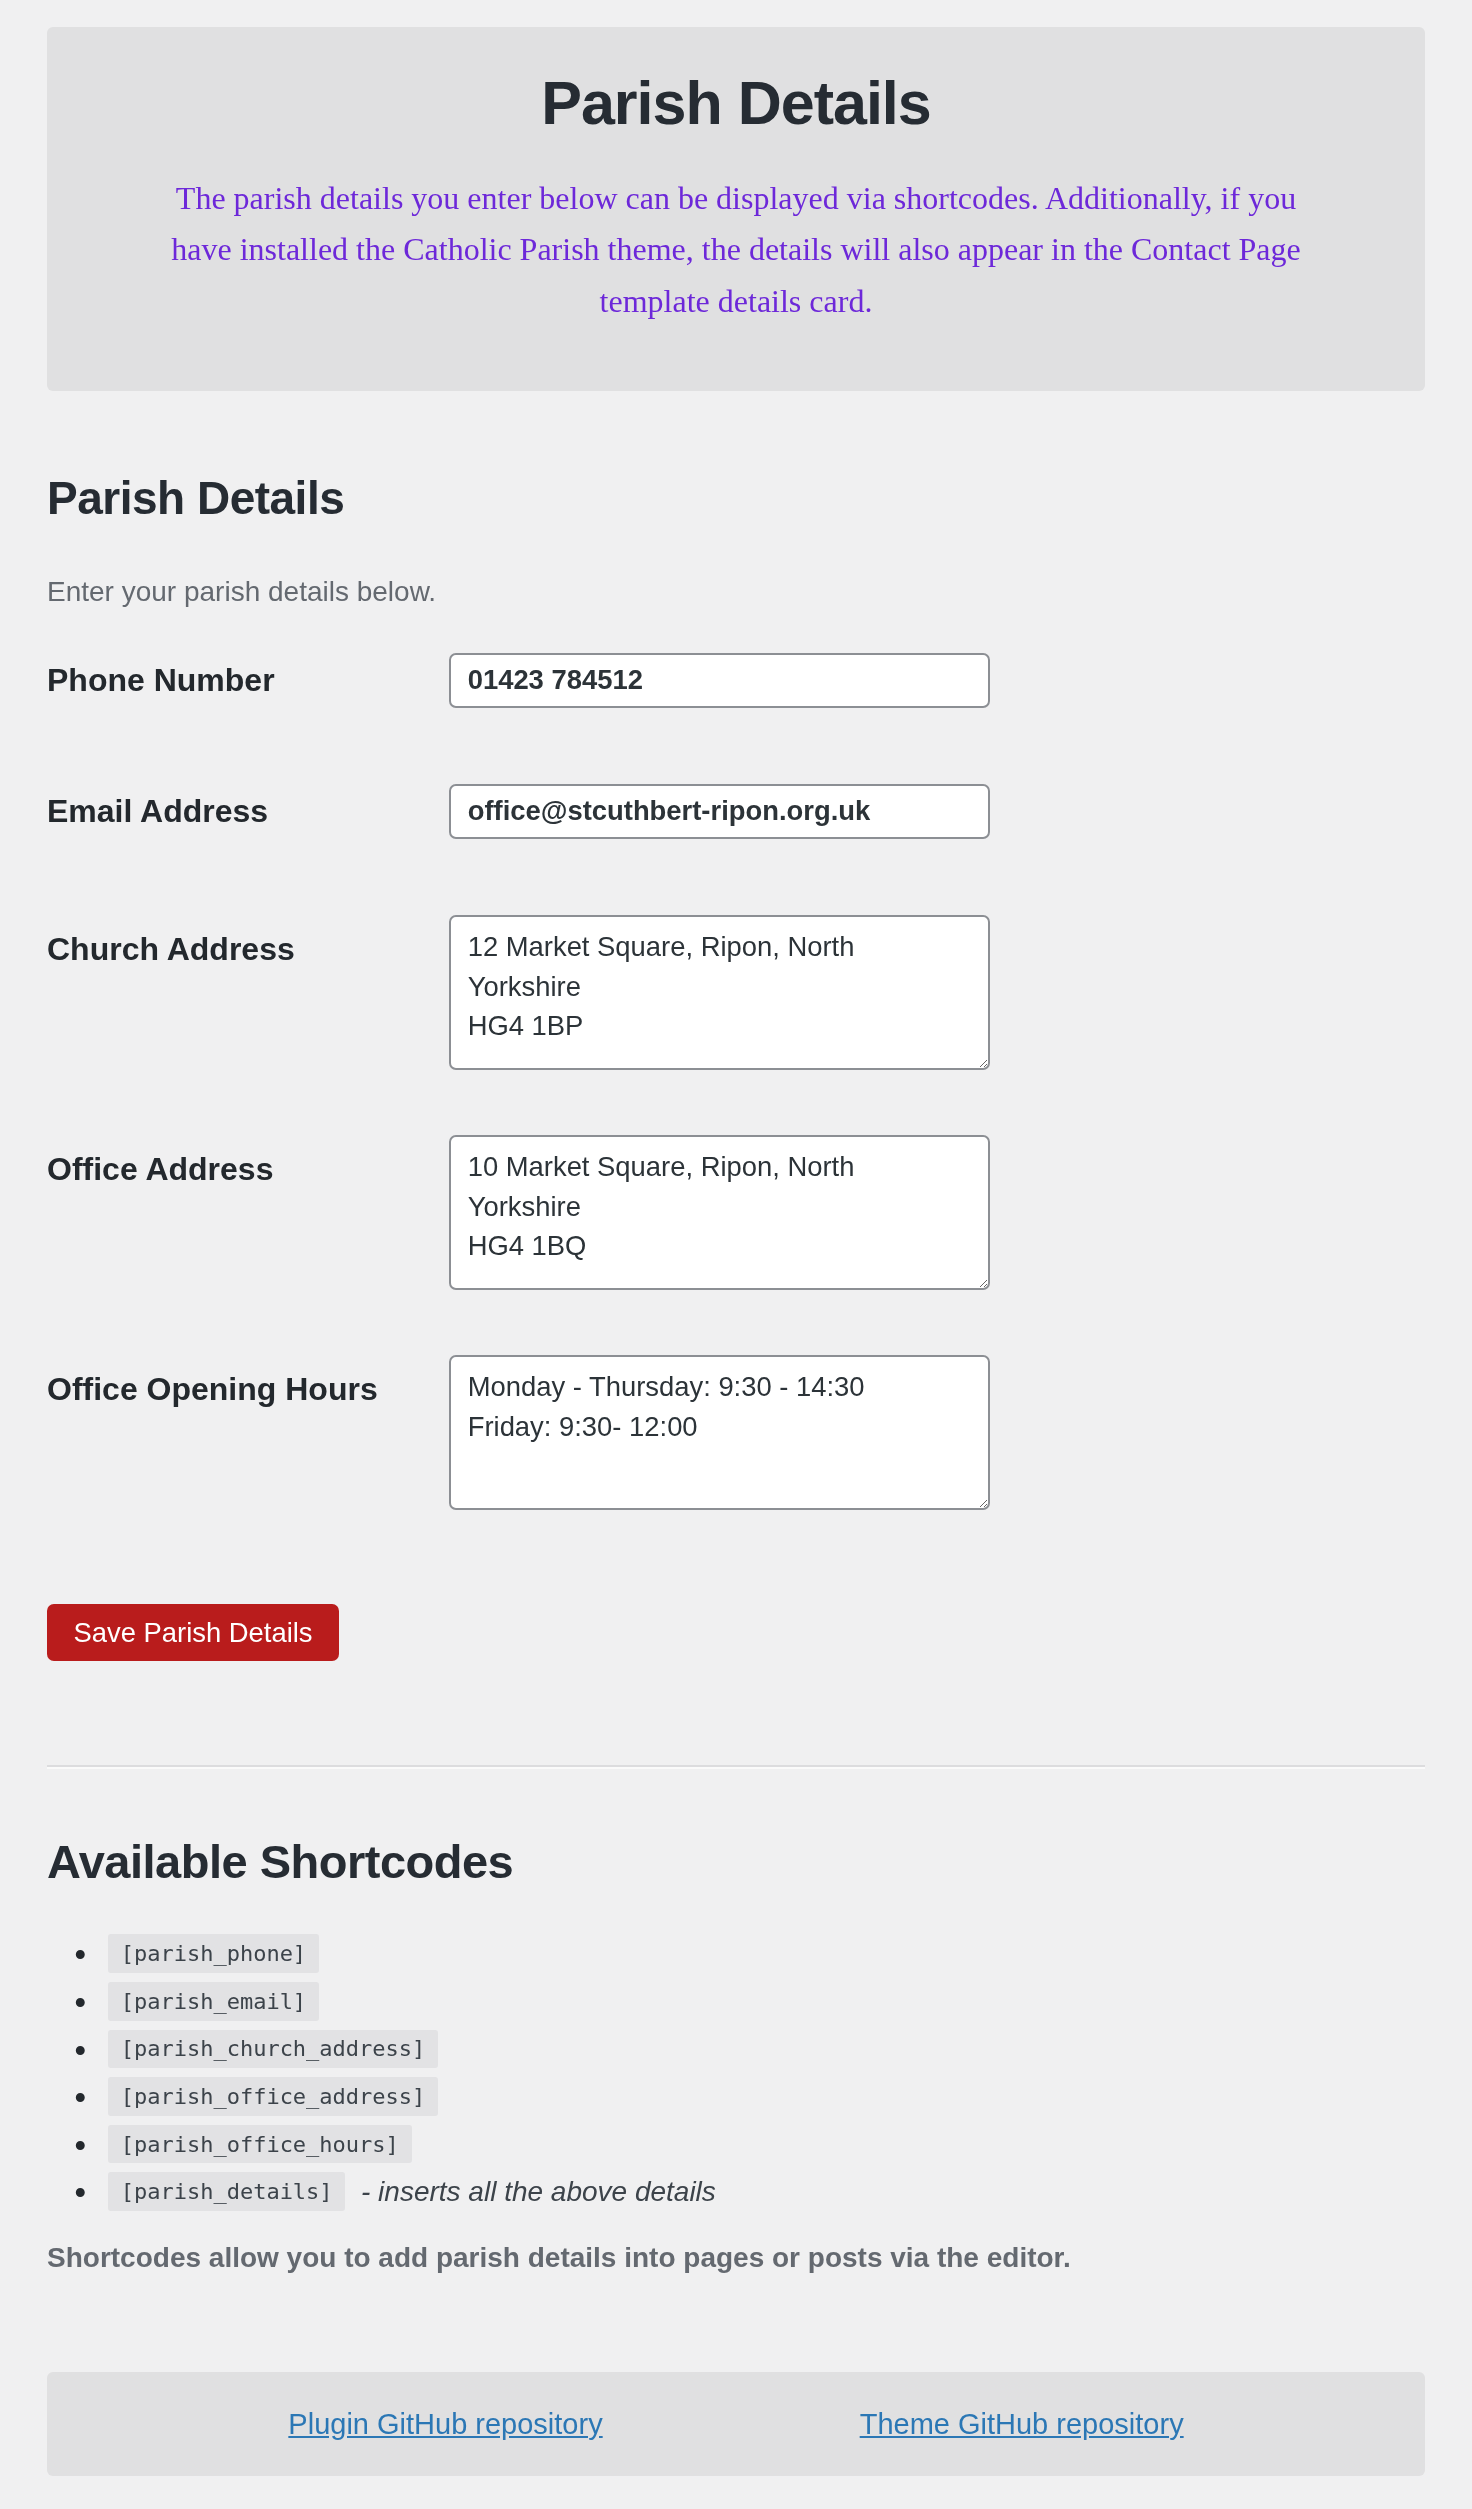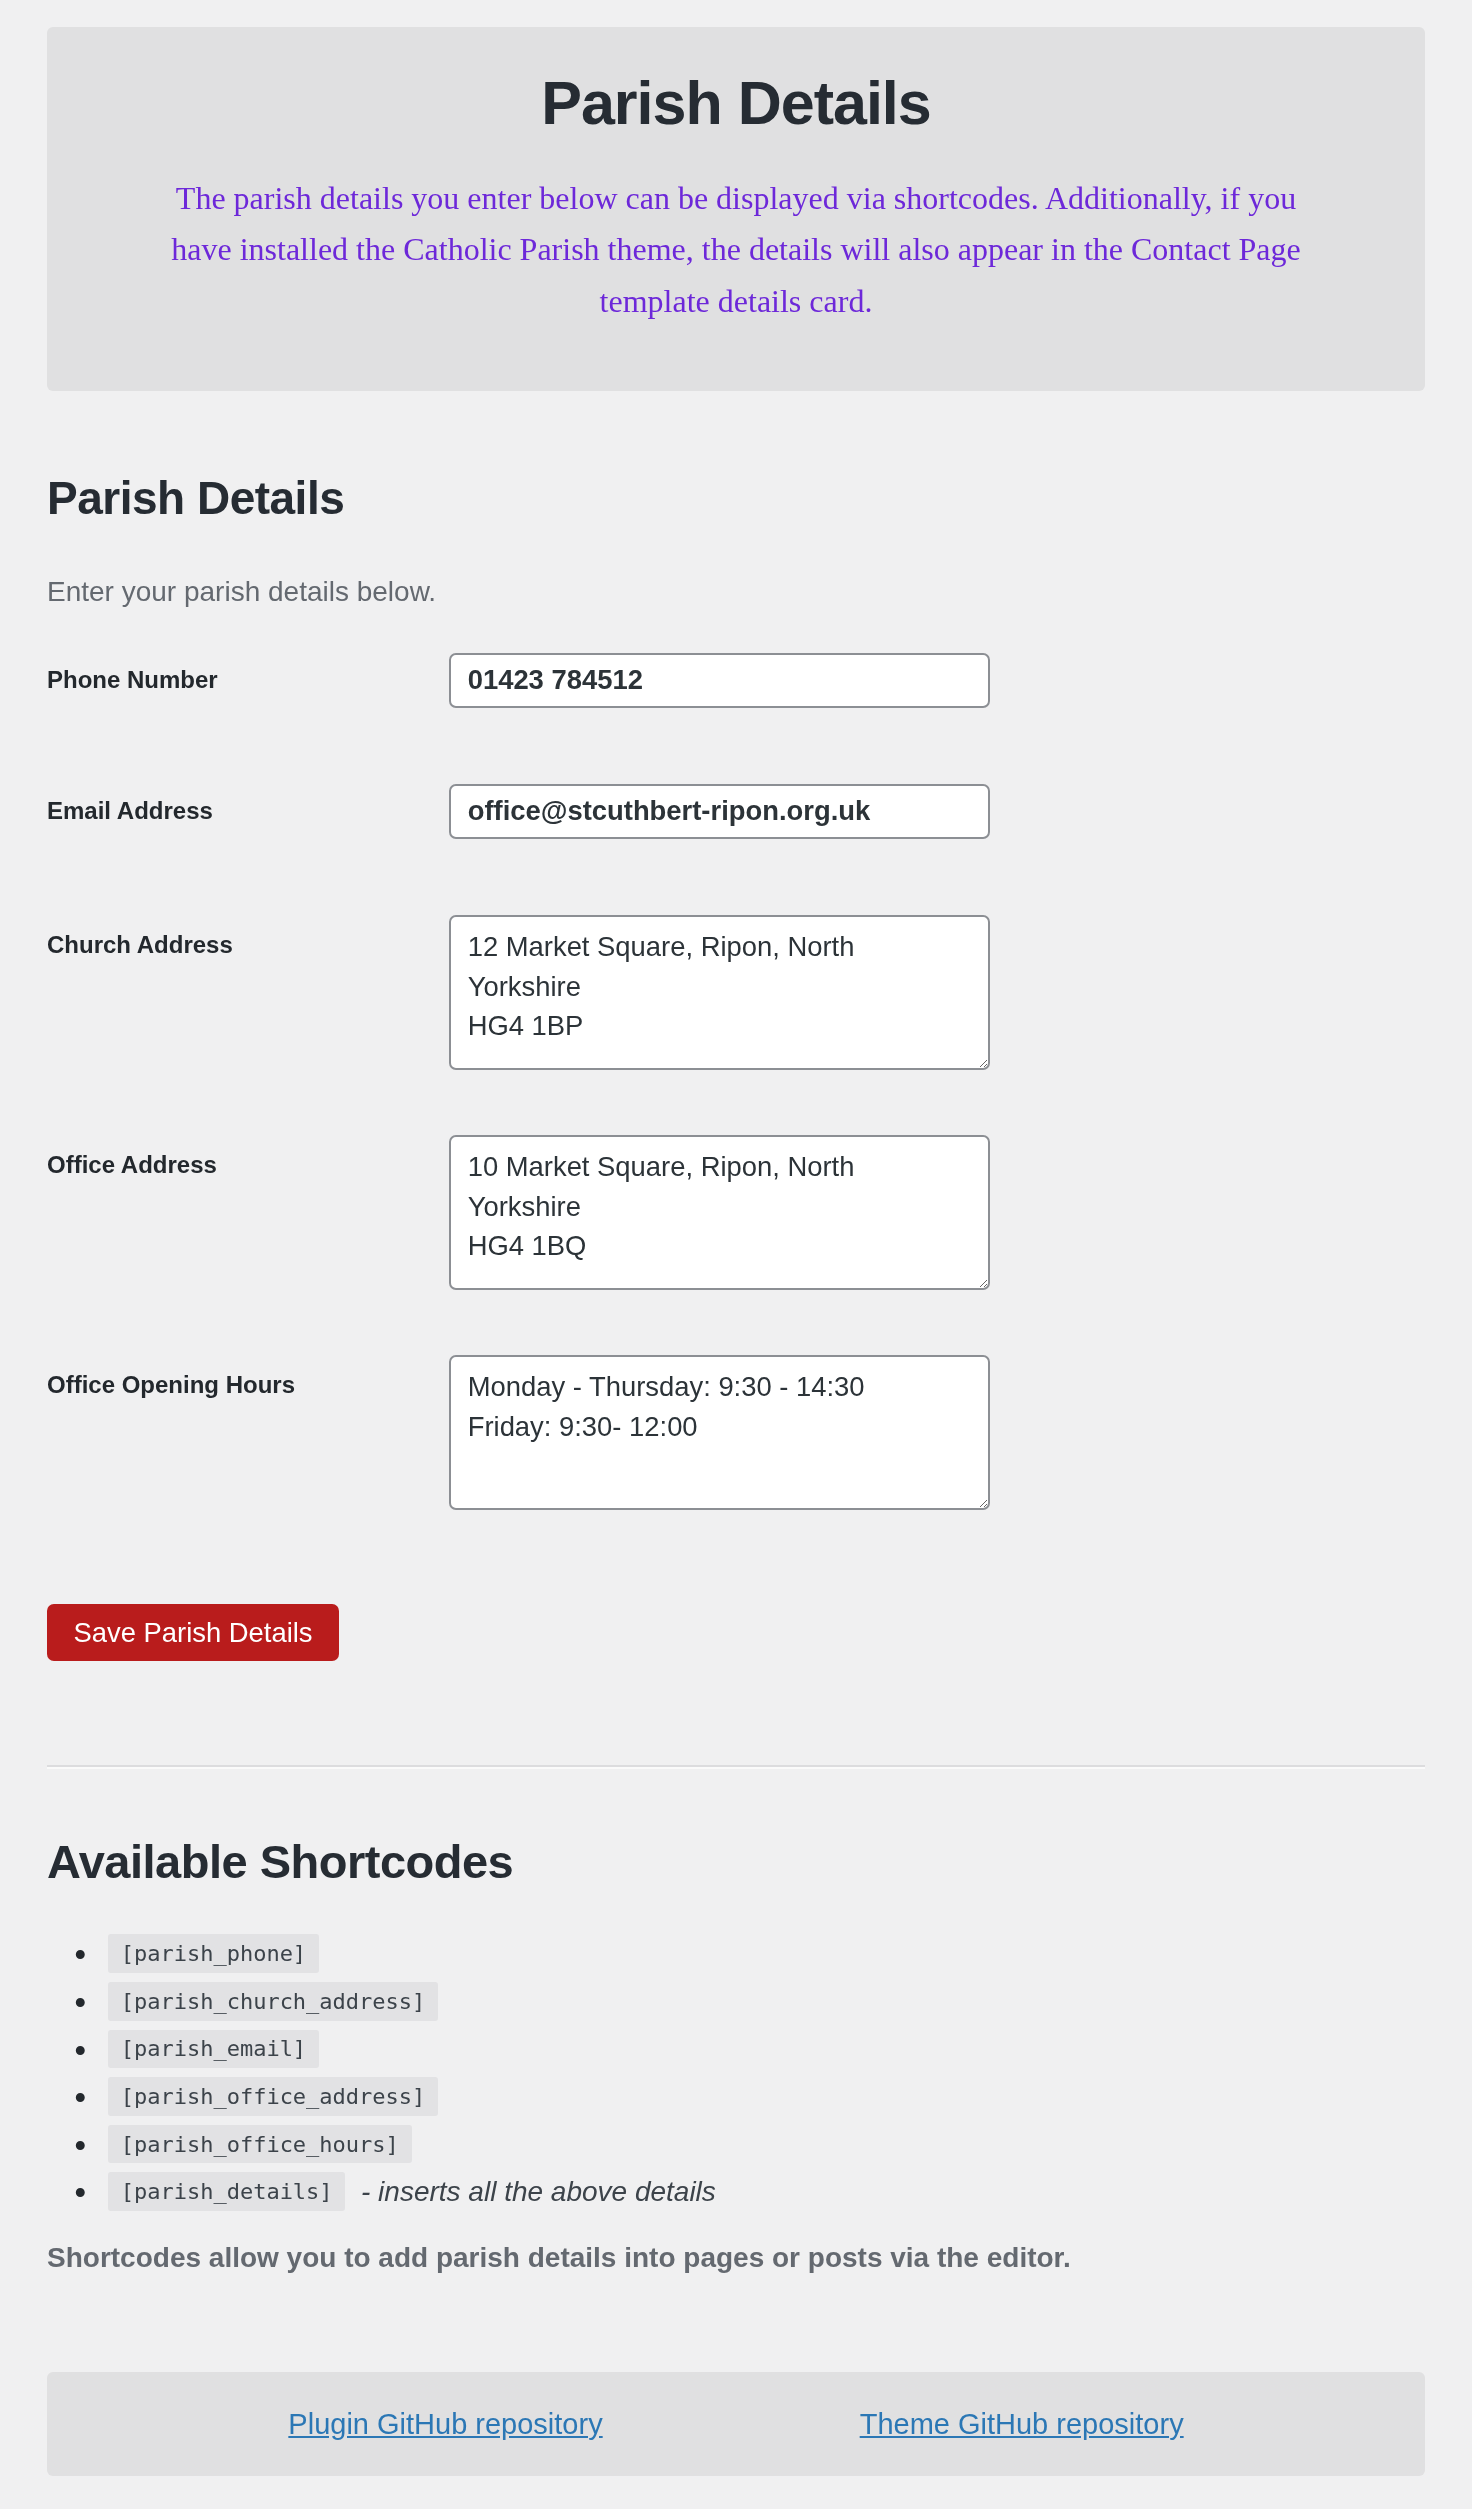--- a/index.html
+++ b/index.html
@@ -50,21 +50,21 @@
   }
 
   
   .form { margin-top: 45px; }
   .form-row { display: flex; }
   .form-row.input-row { align-items: center; margin-bottom: 76px; }
   .form-row.textarea-row { align-items: flex-start; margin-bottom: 65px; }
   .form-row label {
     width: 402px;
     flex: 0 0 402px;
-    font-size: 24px;
+    font-size: 32px;
     font-weight: bold;
     color: #23282d;
   }
   .form-row.textarea-row label { padding-top: 15.7px; }
   .text-input {
     width: 541px;
     height: 55px;
     border: 2px solid #8c8f94;
     border-radius: 6.9px;
     background: #ffffff;
@@ -226,24 +226,24 @@
 
   <hr class="divider">
 
   <h2 class="shortcodes-heading">Available Shortcodes</h2>
 
   <ul class="shortcode-list">
     <li>
       <span class="code-chip">[parish_phone]</span>
     </li>
     <li>
+      <span class="code-chip">[parish_email]</span>
+    </li>
+    <li>
       <span class="code-chip">[parish_church_address]</span>
-    </li>
-    <li>
-      <span class="code-chip">[parish_email]</span>
     </li>
     <li>
       <span class="code-chip">[parish_office_address]</span>
     </li>
     <li>
       <span class="code-chip">[parish_office_hours]</span>
     </li>
     <li>
       <span class="code-chip">[parish_details]</span>
       <span class="code-note">- inserts all the above details</span>

